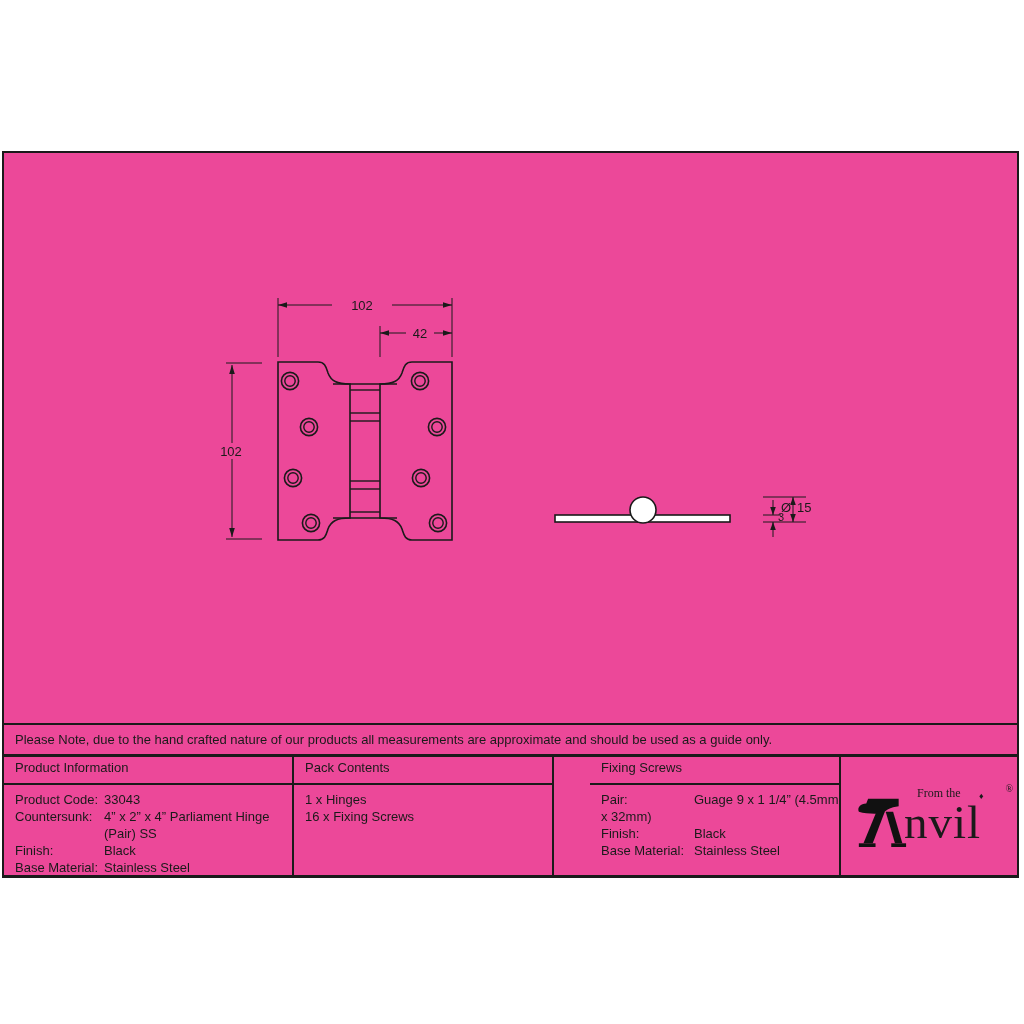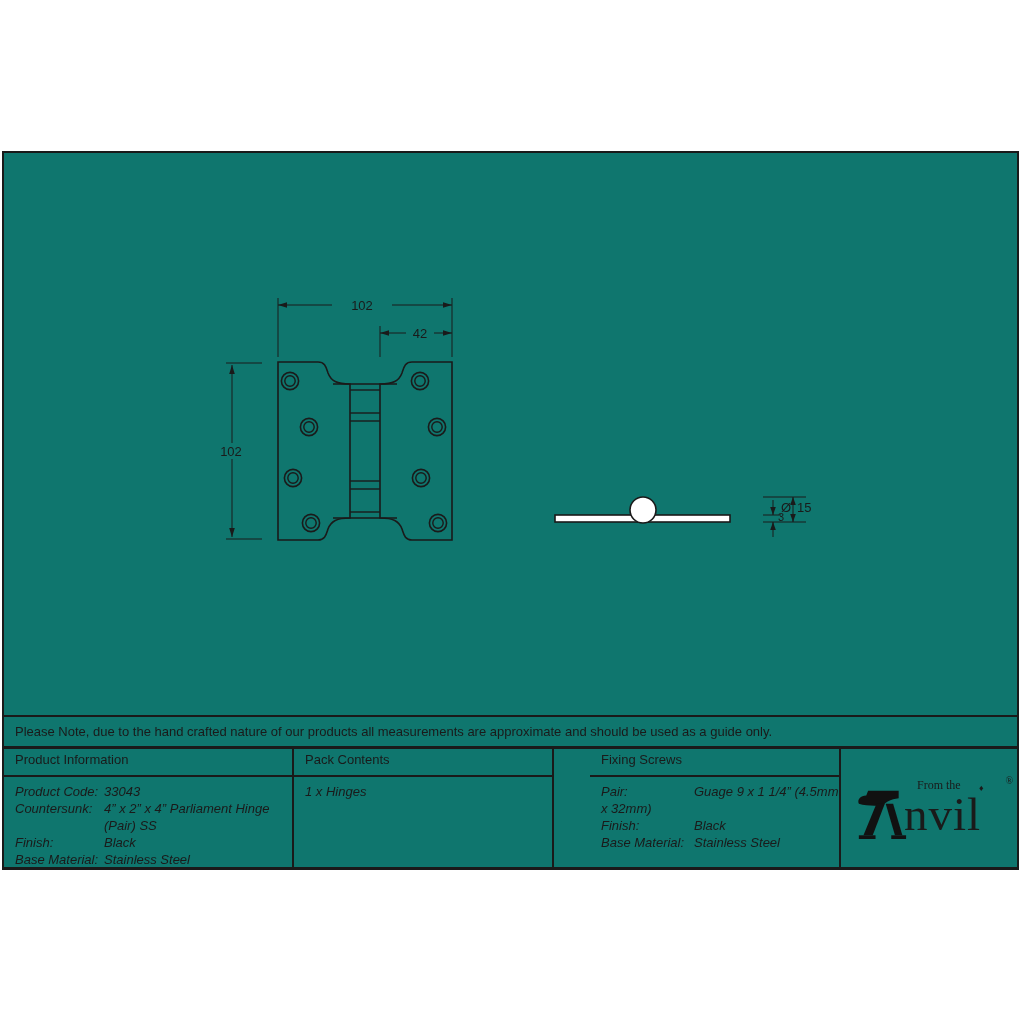--- a/index.html
+++ b/index.html
@@ -1,28 +1,28 @@
 <!DOCTYPE html>
 <html><head>
 <meta charset="utf-8">
 <style>
   html,body{margin:0;padding:0;background:#ffffff;}
   body{width:1024px;height:1024px;position:relative;font-family:"Liberation Sans",sans-serif;color:#1a1a1a;overflow:hidden;}
-  .frame{position:absolute;left:2px;top:151px;width:1013px;border-style:solid;border-color:#1a1a1a;border-width:2px 2px 3px 2px;background:#0f766e;}
+  .frame{position:absolute;left:2px;top:151px;width:1013px;border-style:solid;border-color:#1a1a1a;border-width:2px 2px 3px 2px;background:#ec4899;}
   .drawing{position:relative;width:1013px;height:562px;}
   .drawing svg{position:absolute;left:0;top:0;}
-  .note-row{height:29px;border-top:2px solid #1a1a1a;border-bottom:3px solid #1a1a1a;display:flex;align-items:center;padding-left:11px;font-size:13px;}
+  .note-row{height:29px;border-top:2px solid #1a1a1a;border-bottom:3px solid #1a1a1a;display:flex;align-items:center;padding-left:11px;font-size:13px;margin-top:8px;}
   .spec-table{display:flex;height:118px;}
   .col{box-sizing:border-box;height:118px;}
   .col.c1{width:290px;border-right:2px solid #1a1a1a;}
   .col.c2{width:260px;border-right:2px solid #1a1a1a;}
   .col.c3{width:287px;border-right:2px solid #1a1a1a;padding-left:36px;}
   .col.c4{flex:1;position:relative;}
   .col-header{box-sizing:border-box;height:28px;border-bottom:2px solid #1a1a1a;padding:3px 0 0 11px;font-size:13px;}
-  .col-body{padding:6px 0 0 11px;font-size:13px;line-height:17px;font-style:italic;}
+  .col-body{padding:6px 0 0 11px;font-size:13px;line-height:17px;}
   .kv .k{display:inline-block;width:89px;}
   .kv .k3{display:inline-block;width:93px;}
   
   .logo{position:absolute;left:16px;top:26px;width:152px;height:72px;}
   .logo .anvil-a{position:absolute;left:0;top:12px;}
   .logo .nvil{position:absolute;left:47px;top:16px;font-family:"Liberation Serif",serif;font-size:47px;line-height:1;letter-spacing:1px;}
   .logo .tagline{position:absolute;left:60px;top:3px;font-family:"Liberation Serif",serif;font-size:12px;}
   .logo .diamond{position:absolute;left:122px;top:8px;font-size:9px;}
   .logo .reg{position:absolute;right:-4px;top:0;font-size:10px;font-family:"Liberation Serif",serif;}
   .dimtxt{font-family:"Liberation Sans",sans-serif;font-size:13px;fill:#1a1a1a;}
@@ -138,20 +138,21 @@
         <div class="kv"><span class="k"></span><span>(Pair) SS</span></div>
         <div class="kv"><span class="k">Finish:</span><span>Black</span></div>
         <div class="kv"><span class="k">Base Material:</span><span>Stainless Steel</span></div>
       </div>
     </div>
 
     <div class="col c2">
       <div class="col-header">Pack Contents</div>
       <div class="col-body">
         <div>1 x Hinges</div>
+        <div>16 x Fixing Screws</div>
       </div>
     </div>
 
     <div class="col c3">
       <div class="col-header">Fixing Screws</div>
       <div class="col-body">
         <div class="kv"><span class="k3">Pair:</span><span>Guage 9 x 1 1/4” (4.5mm x 32mm)</span></div>
         <div class="kv"><span class="k3">Finish:</span><span>Black</span></div>
         <div class="kv"><span class="k3">Base Material:</span><span>Stainless Steel</span></div>
       </div>

